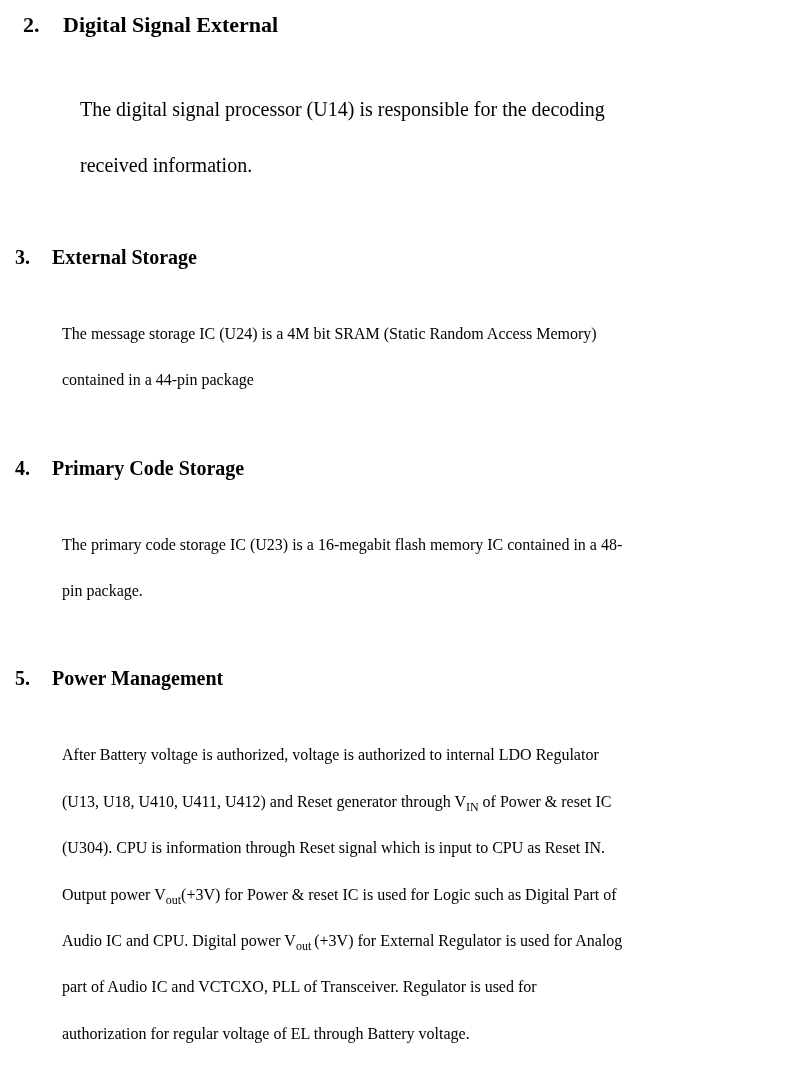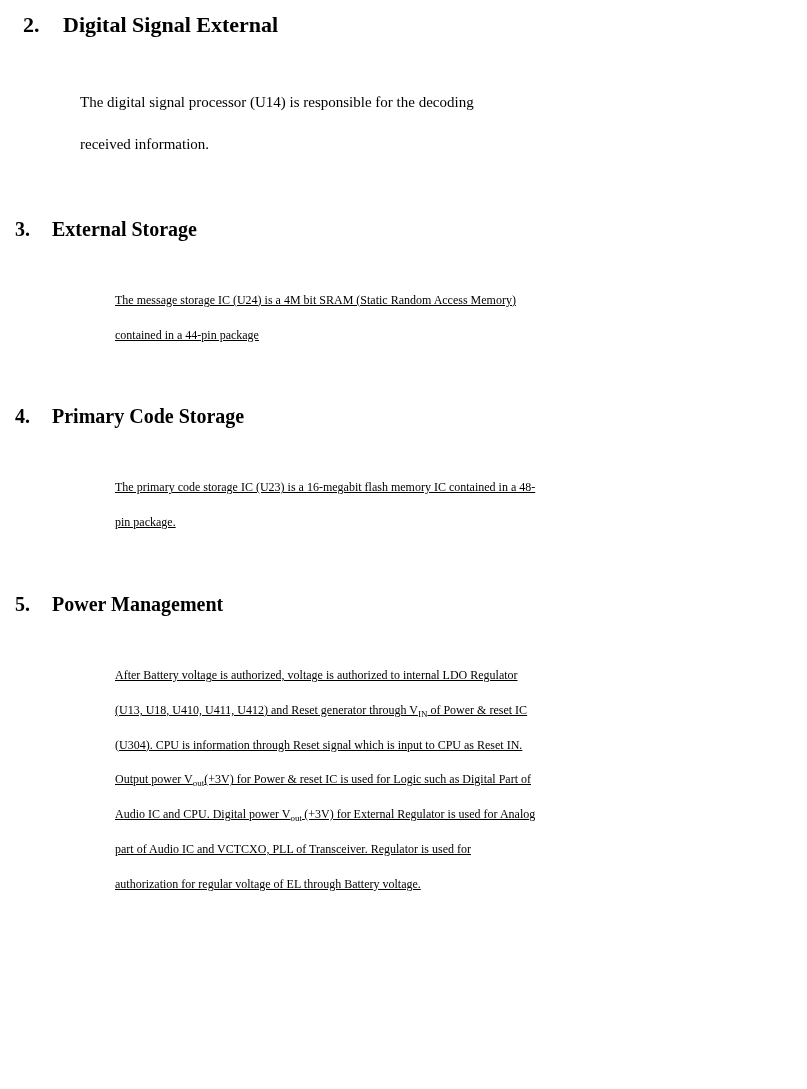--- a/index.html
+++ b/index.html
@@ -28,29 +28,28 @@
   }
   .num-big {
     width: 40px;
     flex-shrink: 0;
   }
   .num-mid {
     width: 37px;
     flex-shrink: 0;
   }
   .body-big {
-    font-size: 15px;
+    font-size: 20px;
     margin-left: 65px;
     line-height: 2.8;
   }
   .body-mid {
-    font-size: 12px;
-    margin-left: 100px;
+    font-size: 16px;
+    margin-left: 47px;
     line-height: 2.9;
-    text-decoration: underline;
   }
   sub {
     font-size: 0.75em;
     vertical-align: sub;
   }
   .indent-first {
     margin-left: 8px;
   }
 </style>
 </head>

